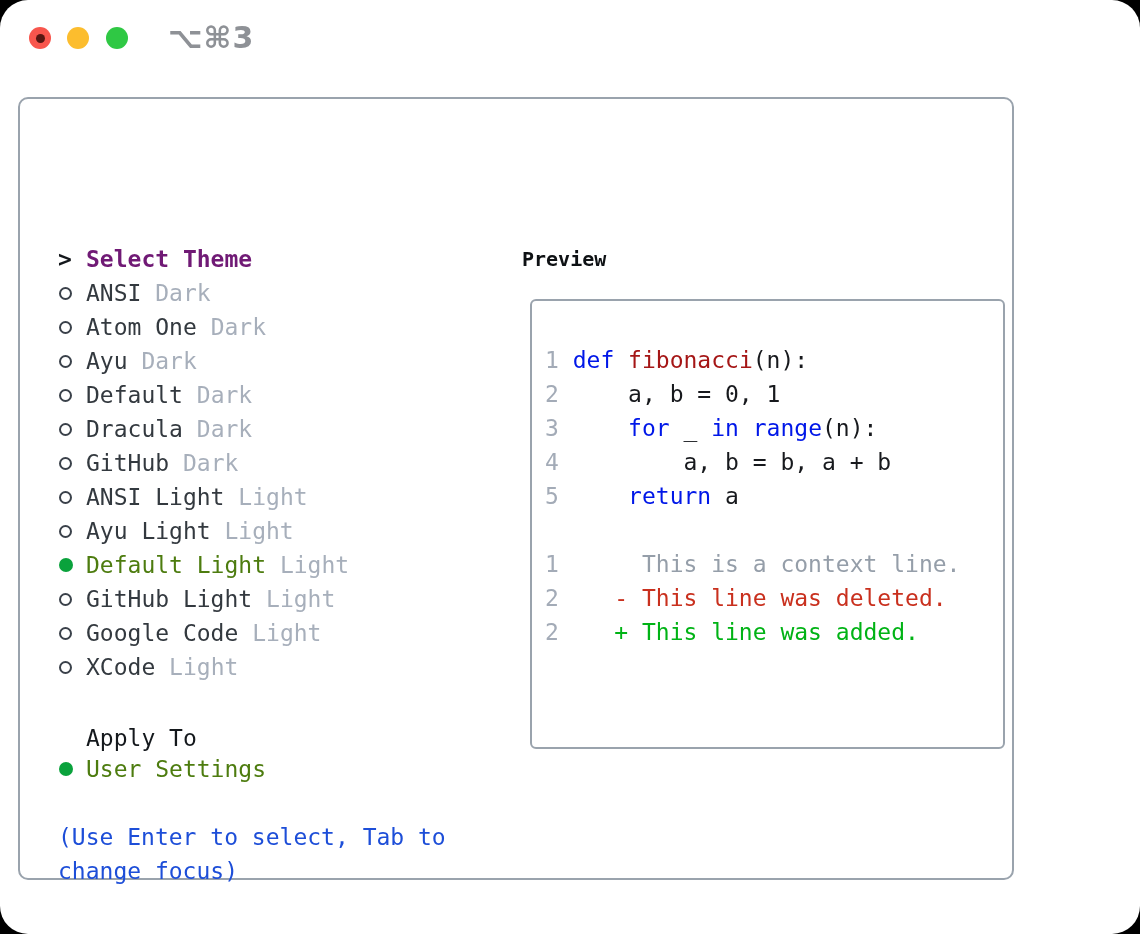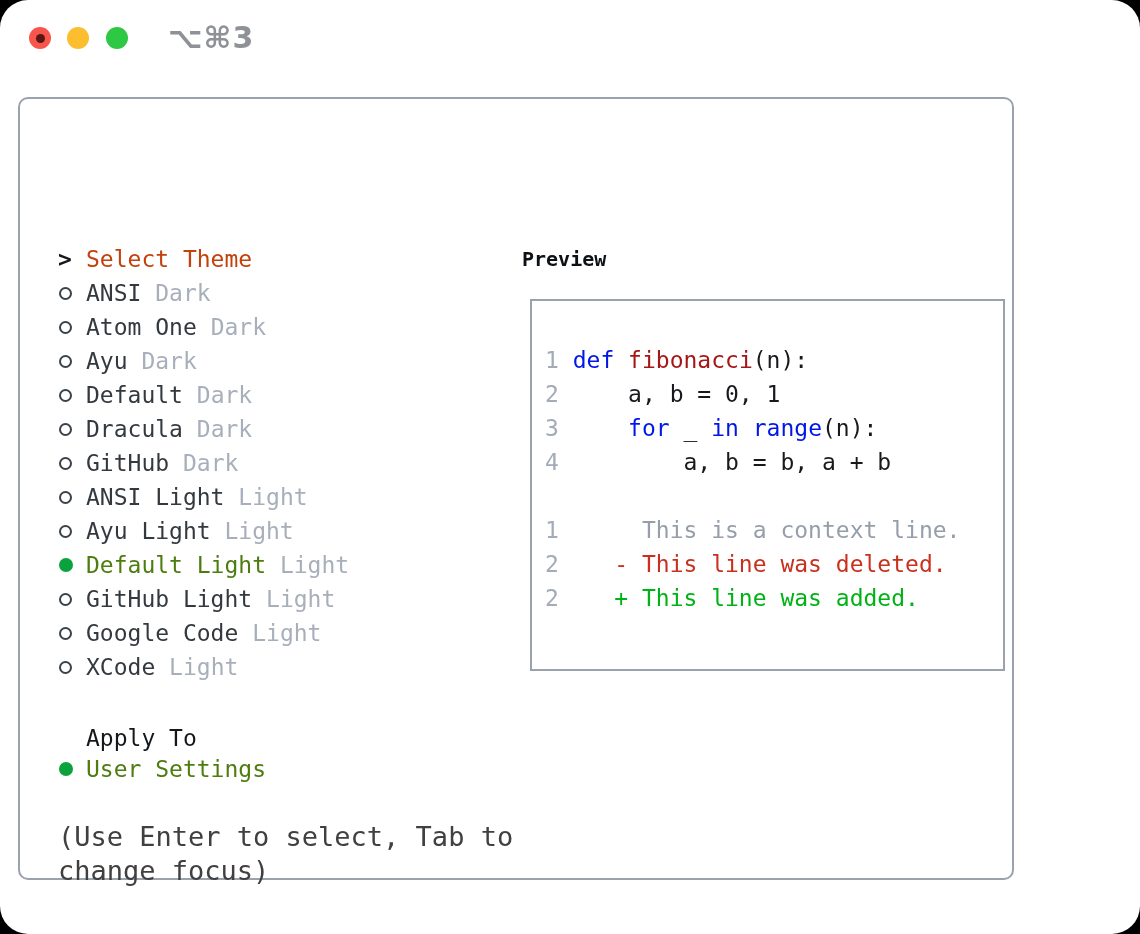--- a/index.html
+++ b/index.html
@@ -47,38 +47,38 @@
   .marker { width:28px; display:flex; align-items:center; flex:0 0 28px; }
   .ring {
     width:13px; height:13px; box-sizing:border-box;
     border:2px solid #3a414a; border-radius:50%; margin-left:1px;
   }
   .dot-sel {
     width:14px; height:14px; border-radius:50%;
     background:#0aa23c; margin-left:1px;
   }
   .prompt { font-weight:bold; color:#14181c; }
-  .hdr   { font-weight:normal; color:#c2410c; }
+  .hdr   { font-weight:bold; color:#701a75; }
   .name  { color:#33393f; }
   .variant { color:#a7afbb; }
   .sel-green { color:#4d7c0f; }
   .apply-hdr { color:#14181c;margin-top:6px; }
   .spacer { height:34px; }
-  .hint { color:#404040; font-size:27px; line-height:34px; white-space:pre; }
+  .hint { color:#1d4ed8; font-size:23px; line-height:34px; white-space:pre; }
 
   
   .preview-label {
     position:absolute; left:502px; top:143px;
     height:34px; line-height:34px;
     font-size:20px; font-weight:bold; color:#0e1114;
   }
   .preview-box {
     position:absolute; left:510px; top:200px;
-    width:475px; height:372px;
-    border:2px solid #9aa3ad; border-radius:0;
+    width:475px; height:450px;
+    border:2px solid #9aa3ad; border-radius:6px;
     box-sizing:border-box; background:#fff;
   }
   .code { position:absolute; left:13px; top:42px; }
   .cline { height:34px; line-height:34px; font-size:23px; white-space:pre; }
   .num   { color:#a3abb7; }
   .plain { color:#17191d; }
   .kw    { color:#0017e8; }
   .fn    { color:#a51616; }
   .ctx   { color:#959ea9; }
   .del   { color:#c9301e; }
@@ -172,20 +172,21 @@
     </div>
 
     <div class="preview-label">Preview</div>
 
     <div class="preview-box">
       <div class="code">
         <div class="cline"><span class="num">1 </span><span class="kw">def</span><span class="plain"> </span><span class="fn">fibonacci</span><span class="plain">(n):</span></div>
         <div class="cline"><span class="num">2 </span><span class="plain">    a, b = 0, 1</span></div>
         <div class="cline"><span class="num">3 </span><span class="plain">    </span><span class="kw">for</span><span class="plain"> _ </span><span class="kw">in</span><span class="plain"> </span><span class="kw">range</span><span class="plain">(n):</span></div>
         <div class="cline"><span class="num">4 </span><span class="plain">        a, b = b, a + b</span></div>
+        <div class="cline"><span class="num">5 </span><span class="plain">    </span><span class="kw">return</span><span class="plain"> a</span></div>
         <div class="cline"><span class="plain"></span></div>
         <div class="cline"><span class="num">1 </span><span class="ctx">     This is a context line.</span></div>
         <div class="cline"><span class="num">2 </span><span class="del">   - This line was deleted.</span></div>
         <div class="cline"><span class="num">2 </span><span class="add">   + This line was added.</span></div>
       </div>
     </div>
 
   </div>
 </div>
 

